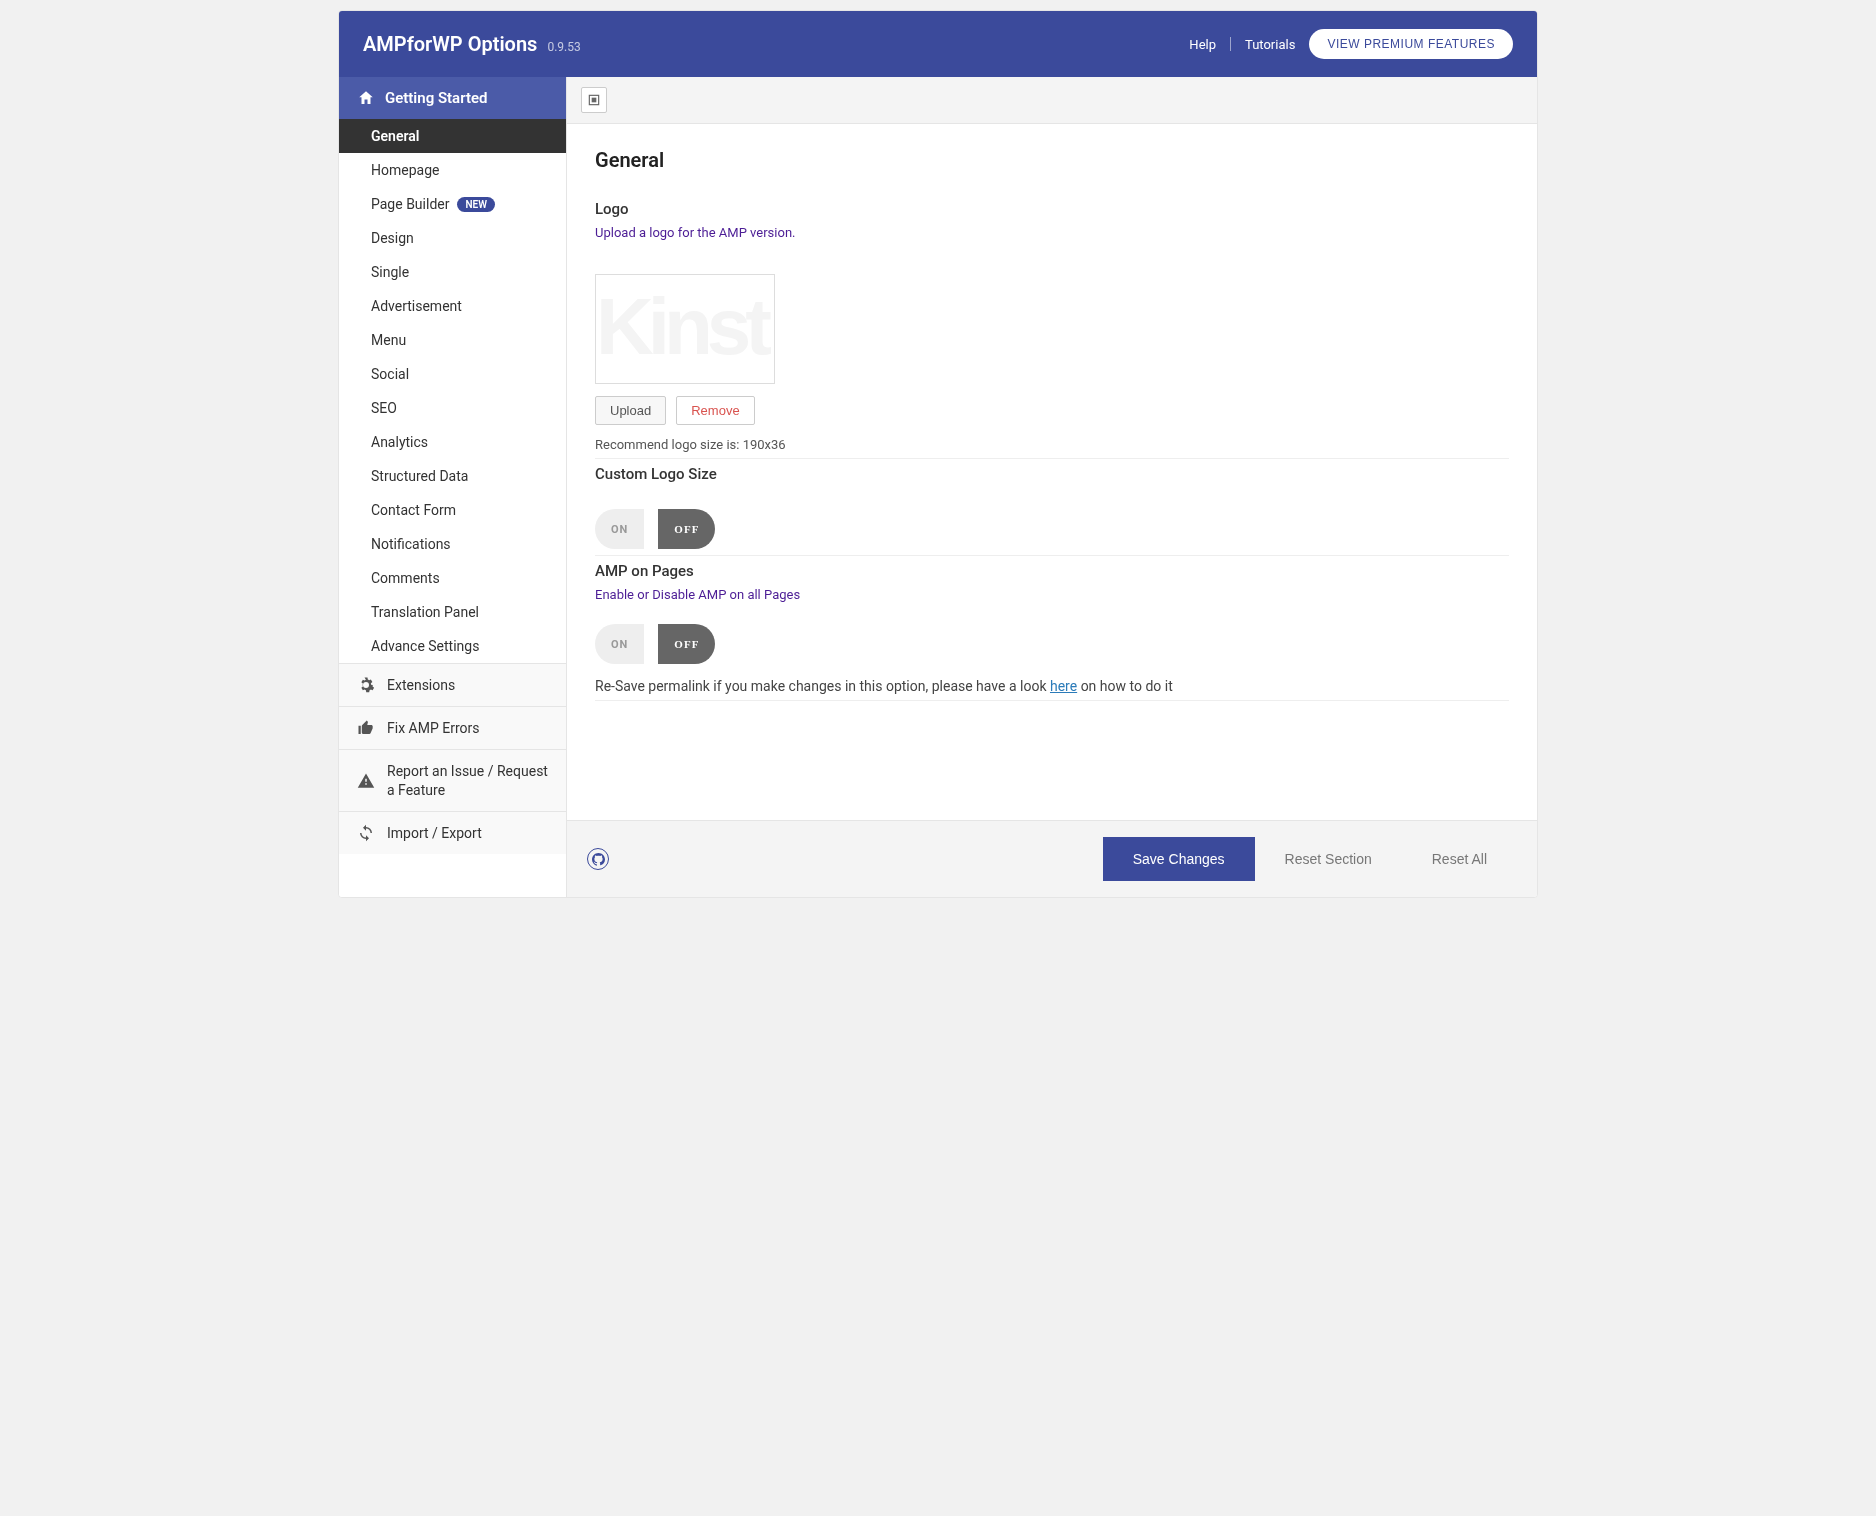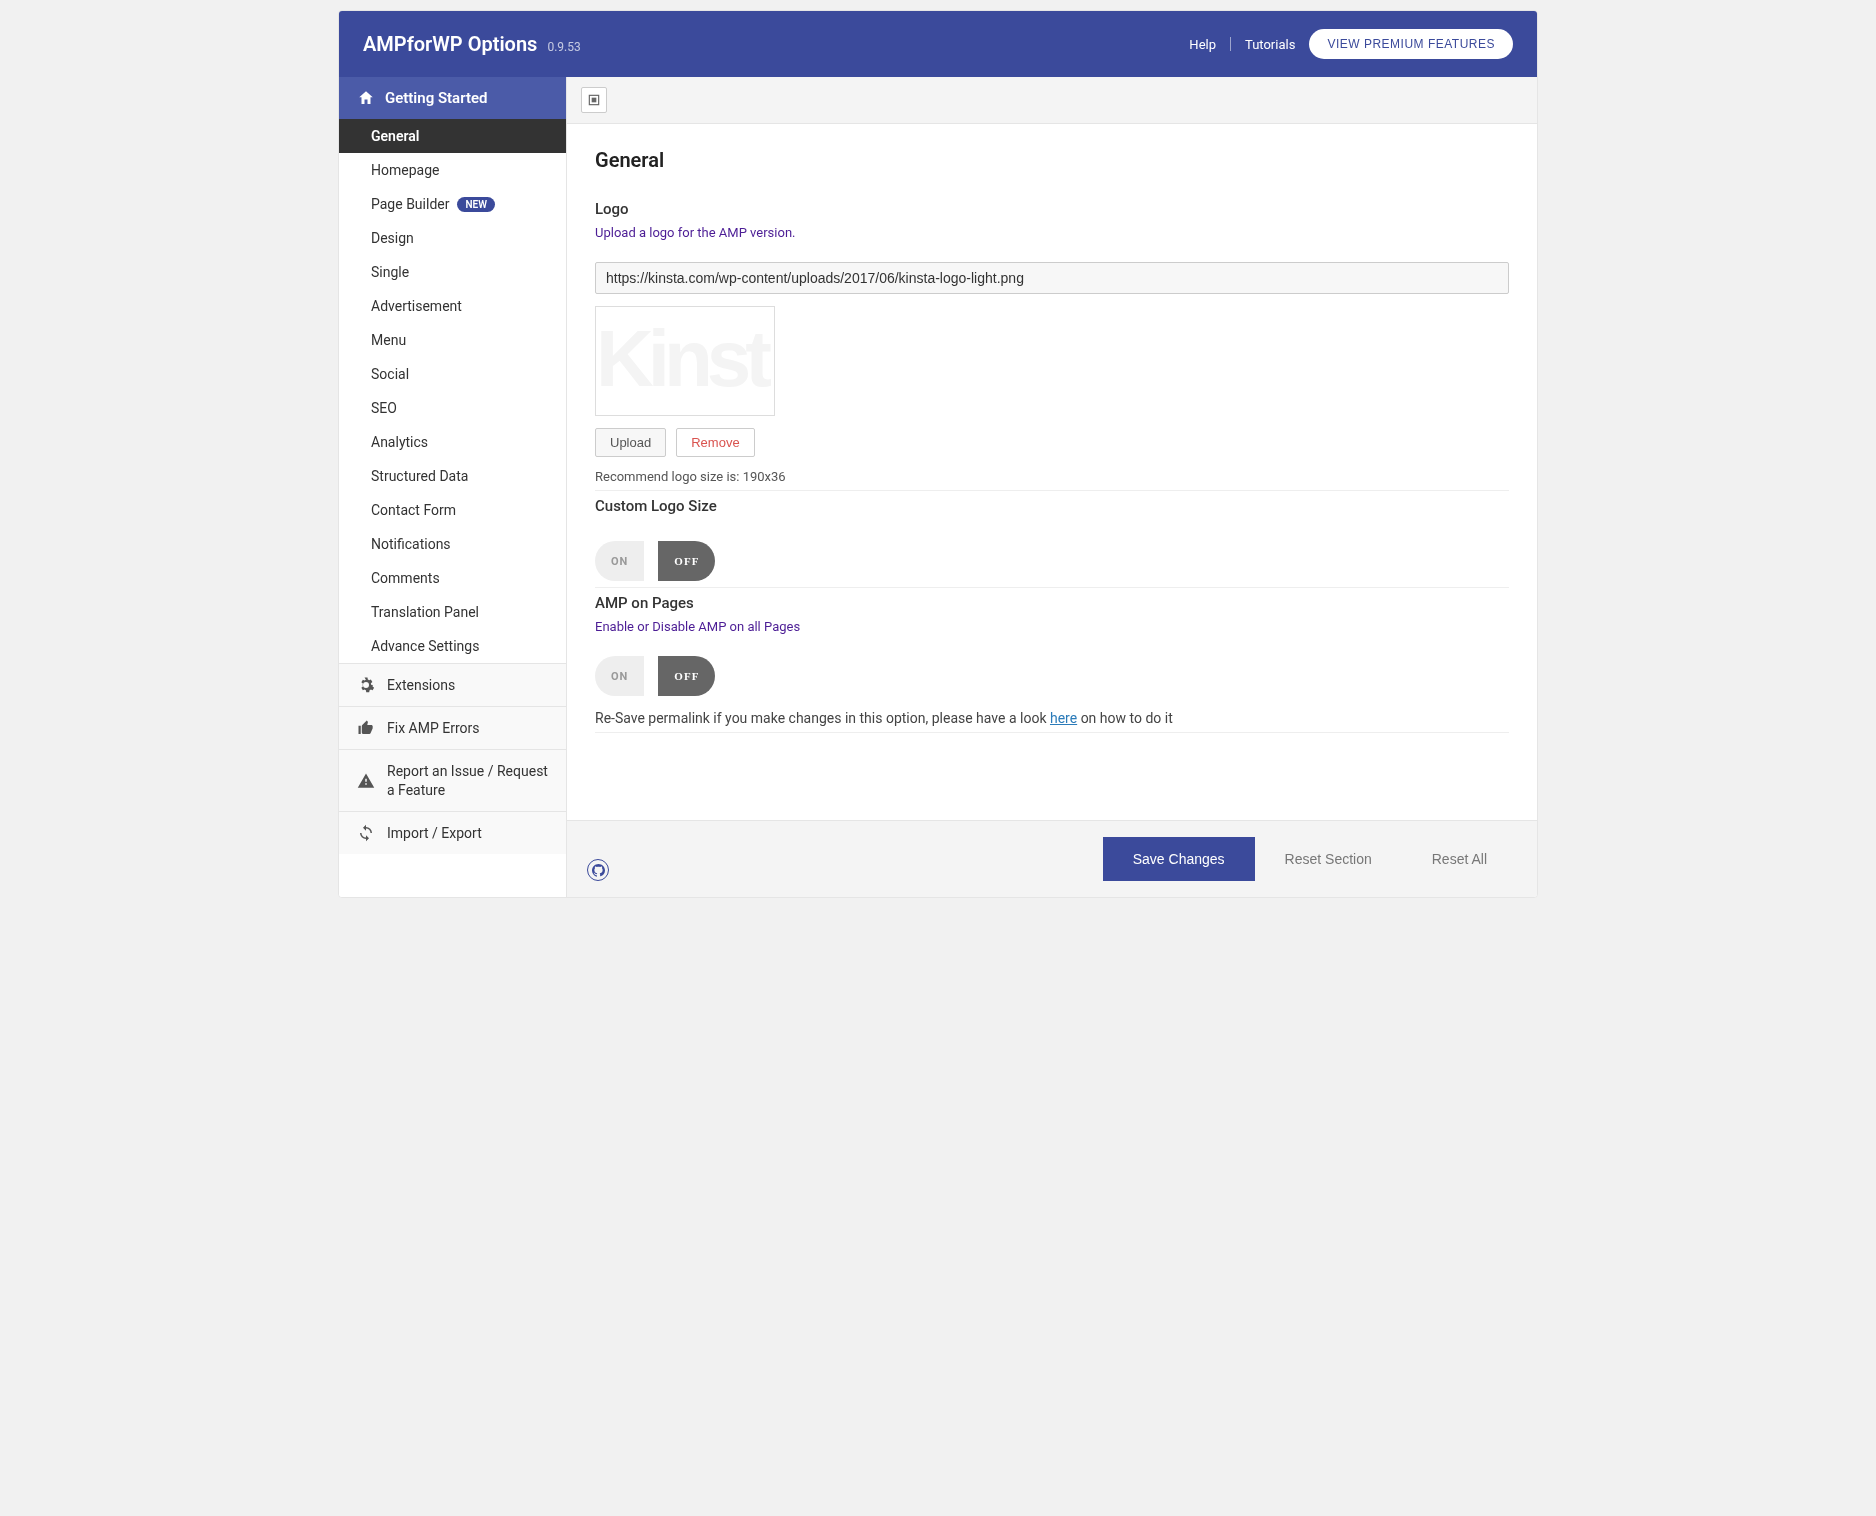--- a/index.html
+++ b/index.html
@@ -193,21 +193,21 @@
     cursor: pointer;
     text-transform: uppercase;
   }
   .toggle-opt.on { background: #eee; color: #999; }
   .toggle-opt.off { background: #666; color: #fff; font-family: Liberation Serif, serif; }
   .note { margin-top: 14px; font-size: 14px; color: #444; }
   .note a { color: #2b7bb9; text-decoration: underline; cursor: pointer; }
   
   .footer {
     display: flex;
-    align-items: flex-end;
+    align-items: center;
     justify-content: flex-end;
     padding: 16px 20px;
     background: #f4f4f4;
     border-top: 1px solid #e5e5e5;
     gap: 0;
   }
   .footer-left { margin-right: auto; display: flex; align-items: center; }
   .gh-icon {
     width: 22px; height: 22px;
     border: 1.5px solid #3b4a9b;
@@ -343,21 +343,20 @@
 
       <div class="content-inner">
         <h2 class="section-title">General</h2>
 
         <div class="field-row">
           <div class="field-left">
             <div class="field-label">Logo</div>
             <div class="field-desc">Upload a logo for the AMP version.</div>
           </div>
           <div class="field-right">
-            <input type="text" class="text-input" value="https://kinsta.com/wp-content/uploads/2017/06/kinsta-logo-light.png" style="">
             <div class="preview-box">
               <span class="faketext">Kinst</span>
             </div>
             <div class="btn-row">
               <button class="small-btn">Upload</button>
               <button class="small-btn remove">Remove</button>
             </div>
             <div class="hint">Recommend logo size is: 190x36</div>
           </div>
         </div>

